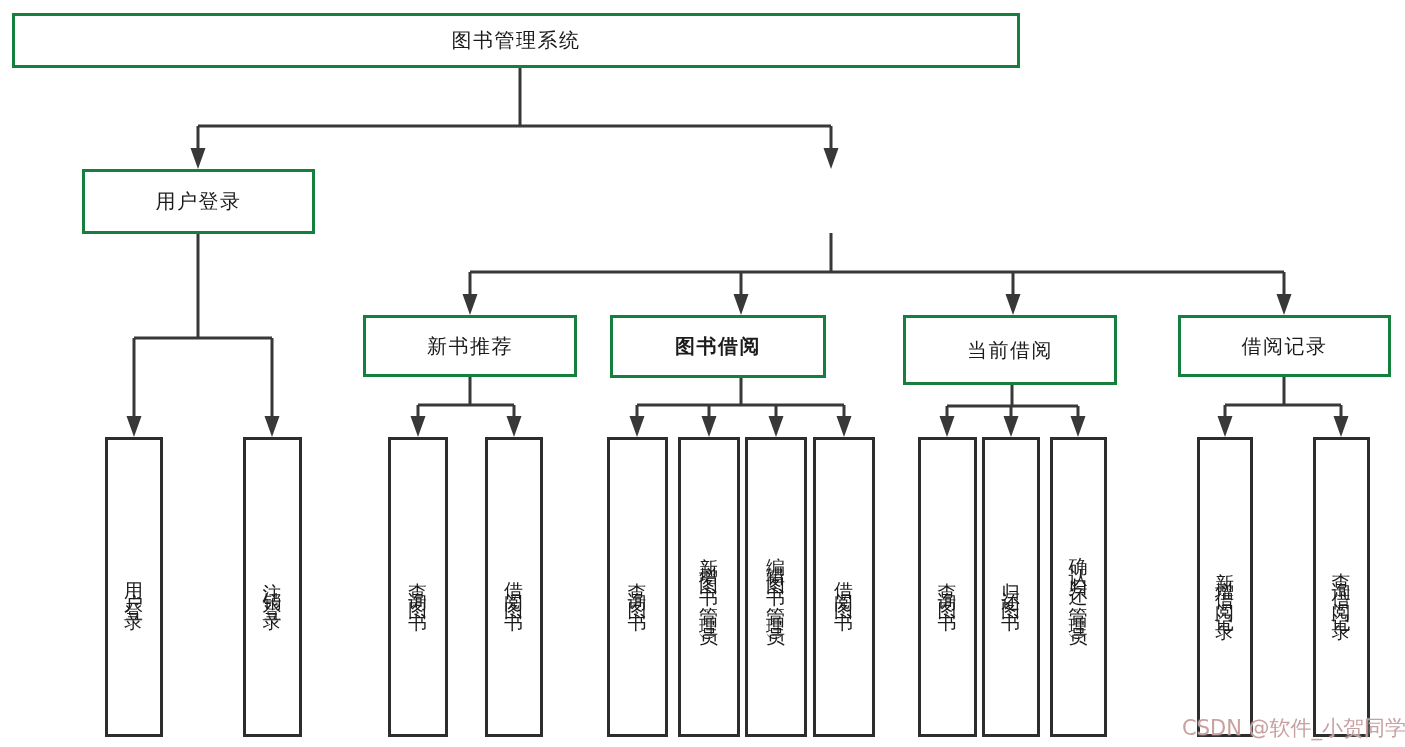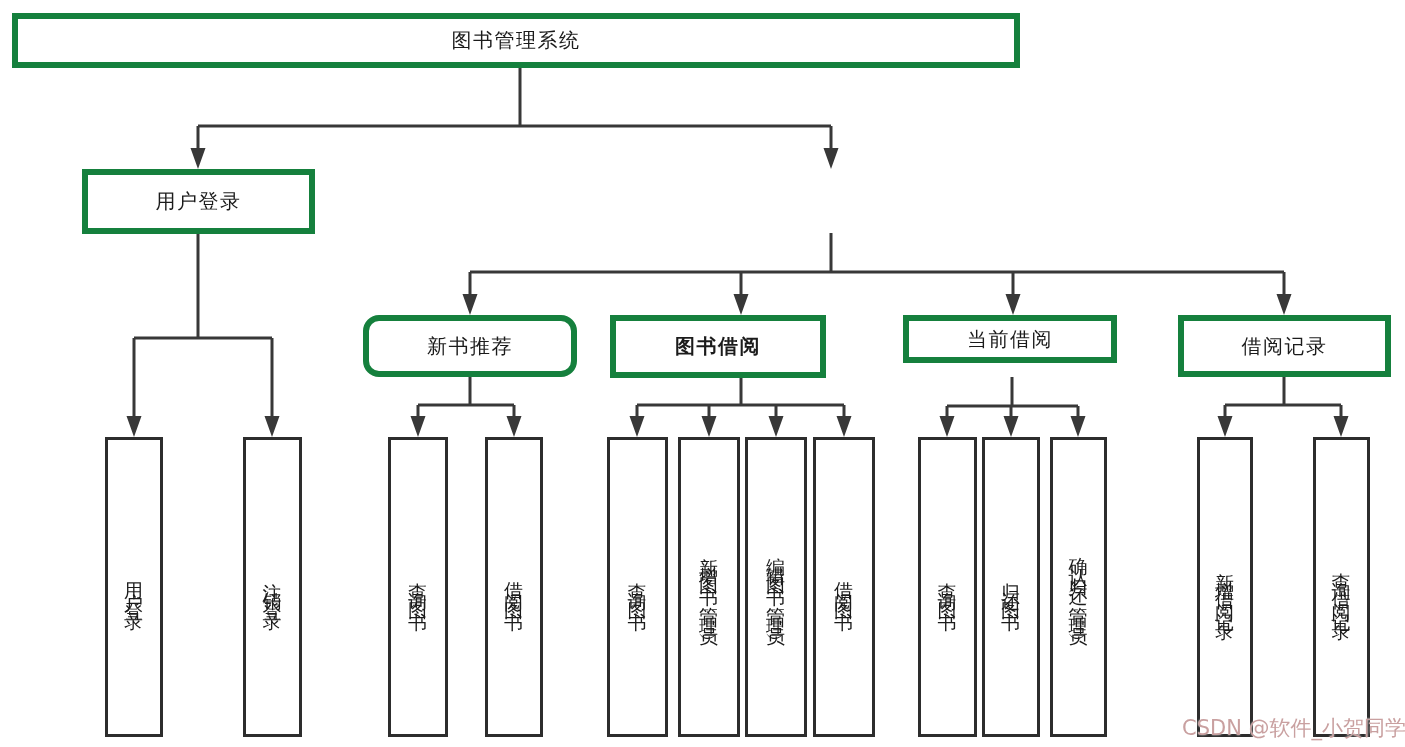--- a/index.html
+++ b/index.html
@@ -5,21 +5,21 @@
   html,body { margin:0; padding:0; background:#ffffff; }
   .canvas {
     position:relative; width:1405px; height:747px; background:#ffffff;
     font-family:"DejaVu Sans","Liberation Sans",sans-serif; overflow:hidden;
   }
   .connectors { position:absolute; left:0; top:0; width:1405px; height:747px; }
   .connectors path.line { stroke:#383838; stroke-width:3; fill:none; }
   .connectors path.head { fill:#383838; stroke:none; }
   .hbox {
     position:absolute; box-sizing:border-box; background:#ffffff;
-    border:6px solid #15803d; display:flex; align-items:center; justify-content:center;
+    border:3px solid #15803d; display:flex; align-items:center; justify-content:center;
     font-size:20px; color:#1b1b1b; letter-spacing:1.5px; white-space:nowrap;
   }
   .vbox {
     position:absolute; box-sizing:border-box; background:#ffffff;
     border:3px solid #2d2d2d; display:flex; align-items:center; justify-content:center;
     top:437px; height:300px;
   }
   .vbox span {
     writing-mode:vertical-rl; text-orientation:mixed;
     font-size:19px; color:#1b1b1b; letter-spacing:10px; line-height:1;
@@ -62,23 +62,23 @@
     <g>
       <path class="line" d="M1284 377 V405 M1225 405 H1341 M1225 405 V418 M1341 405 V418"></path>
       <path class="head" d="M1217.5 416 L1232.5 416 L1225 437 Z M1333.5 416 L1348.5 416 L1341 437 Z"></path>
     </g>
   </svg>
 
   <div class="hbox" style="left:12px; top:13px; width:1008px; height:55px;">图书管理系统</div>
 
   <div class="hbox" style="left:82px; top:169px; width:233px; height:65px;">用户登录</div>
 
-  <div class="hbox" style="left:363px; top:315px; width:214px; height:62px;border-radius:16px;">新书推荐</div>
+  <div class="hbox" style="left:363px; top:315px; width:214px; height:62px;">新书推荐</div>
   <div class="hbox" style="left:610px; top:315px; width:216px; height:63px;font-weight:bold;">图书借阅</div>
-  <div class="hbox" style="left:903px; top:315px; width:214px; height:48px;">当前借阅</div>
+  <div class="hbox" style="left:903px; top:315px; width:214px; height:70px;">当前借阅</div>
   <div class="hbox" style="left:1178px; top:315px; width:213px; height:62px;text-align:right;">借阅记录</div>
 
   <div class="vbox" style="left:105px; width:58px;">
     <span>用户登录</span>
   </div>
   <div class="vbox" style="left:243px; width:59px;">
     <span>注销登录</span>
   </div>
 
   <div class="vbox" style="left:388px; width:60px;">

